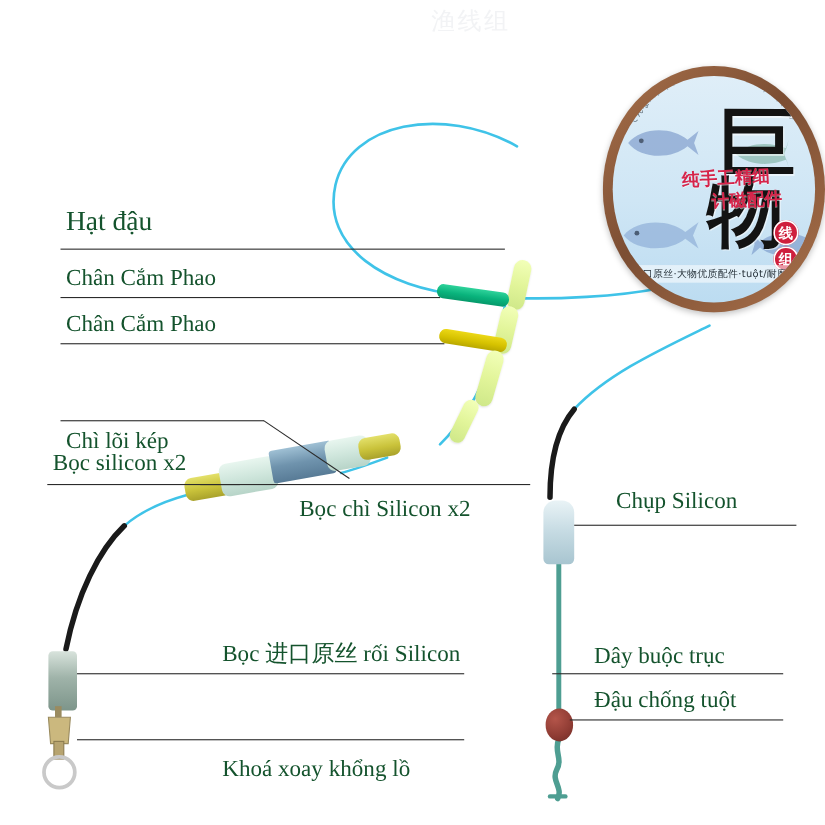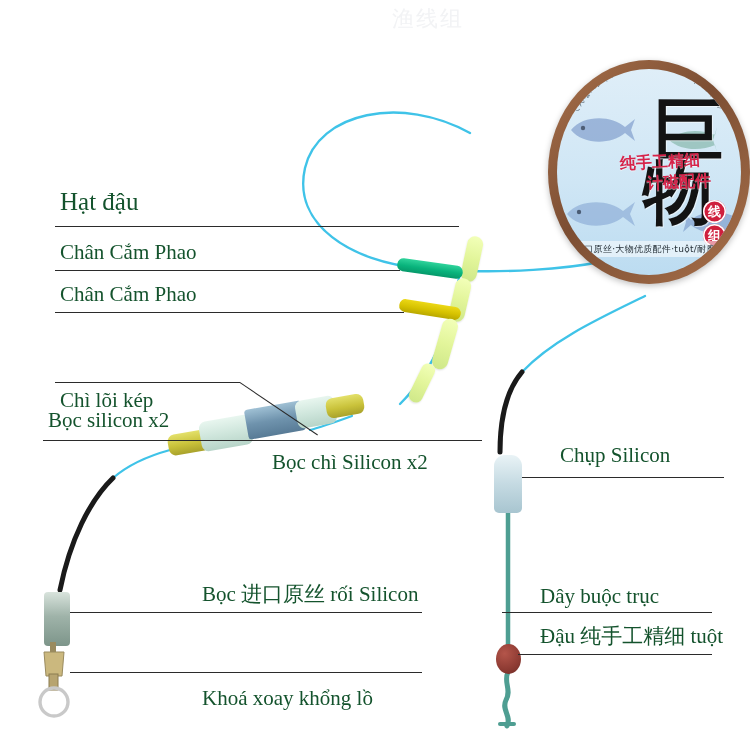--- a/index.html
+++ b/index.html
@@ -263,21 +263,21 @@
     <div class="txt" style="left:0;top:0;">Chụp Silicon</div>
     <div class="rule" style="left:-38px;top:34px;width:202px;"></div>
   </div>
 
   <div class="callout" style="left:540px;top:582px;">
     <div class="txt" style="left:0;top:2px;">Dây buộc trục</div>
     <div class="rule" style="left:-38px;top:30px;width:210px;"></div>
   </div>
 
   <div class="callout" style="left:540px;top:624px;">
-    <div class="txt" style="left:0;top:0;">Đậu 纯手工精细 tuột</div>
+    <div class="txt" style="left:0;top:0;">Đậu chống tuột</div>
     <div class="rule" style="left:-22px;top:30px;width:194px;"></div>
   </div>
 
   <div class="abs badge">
     <div class="ring"></div>
     <div class="face">
 
       <div class="fish" style="left:10px;top:44px;">
         <svg width="70" height="34" viewBox="0 0 70 34">
           <path d="M4,17 C16,2 44,2 58,14 L68,6 L64,17 L68,28 L58,20 C44,32 16,32 4,17 Z" fill="#6f8fc4" opacity=".8"></path>

